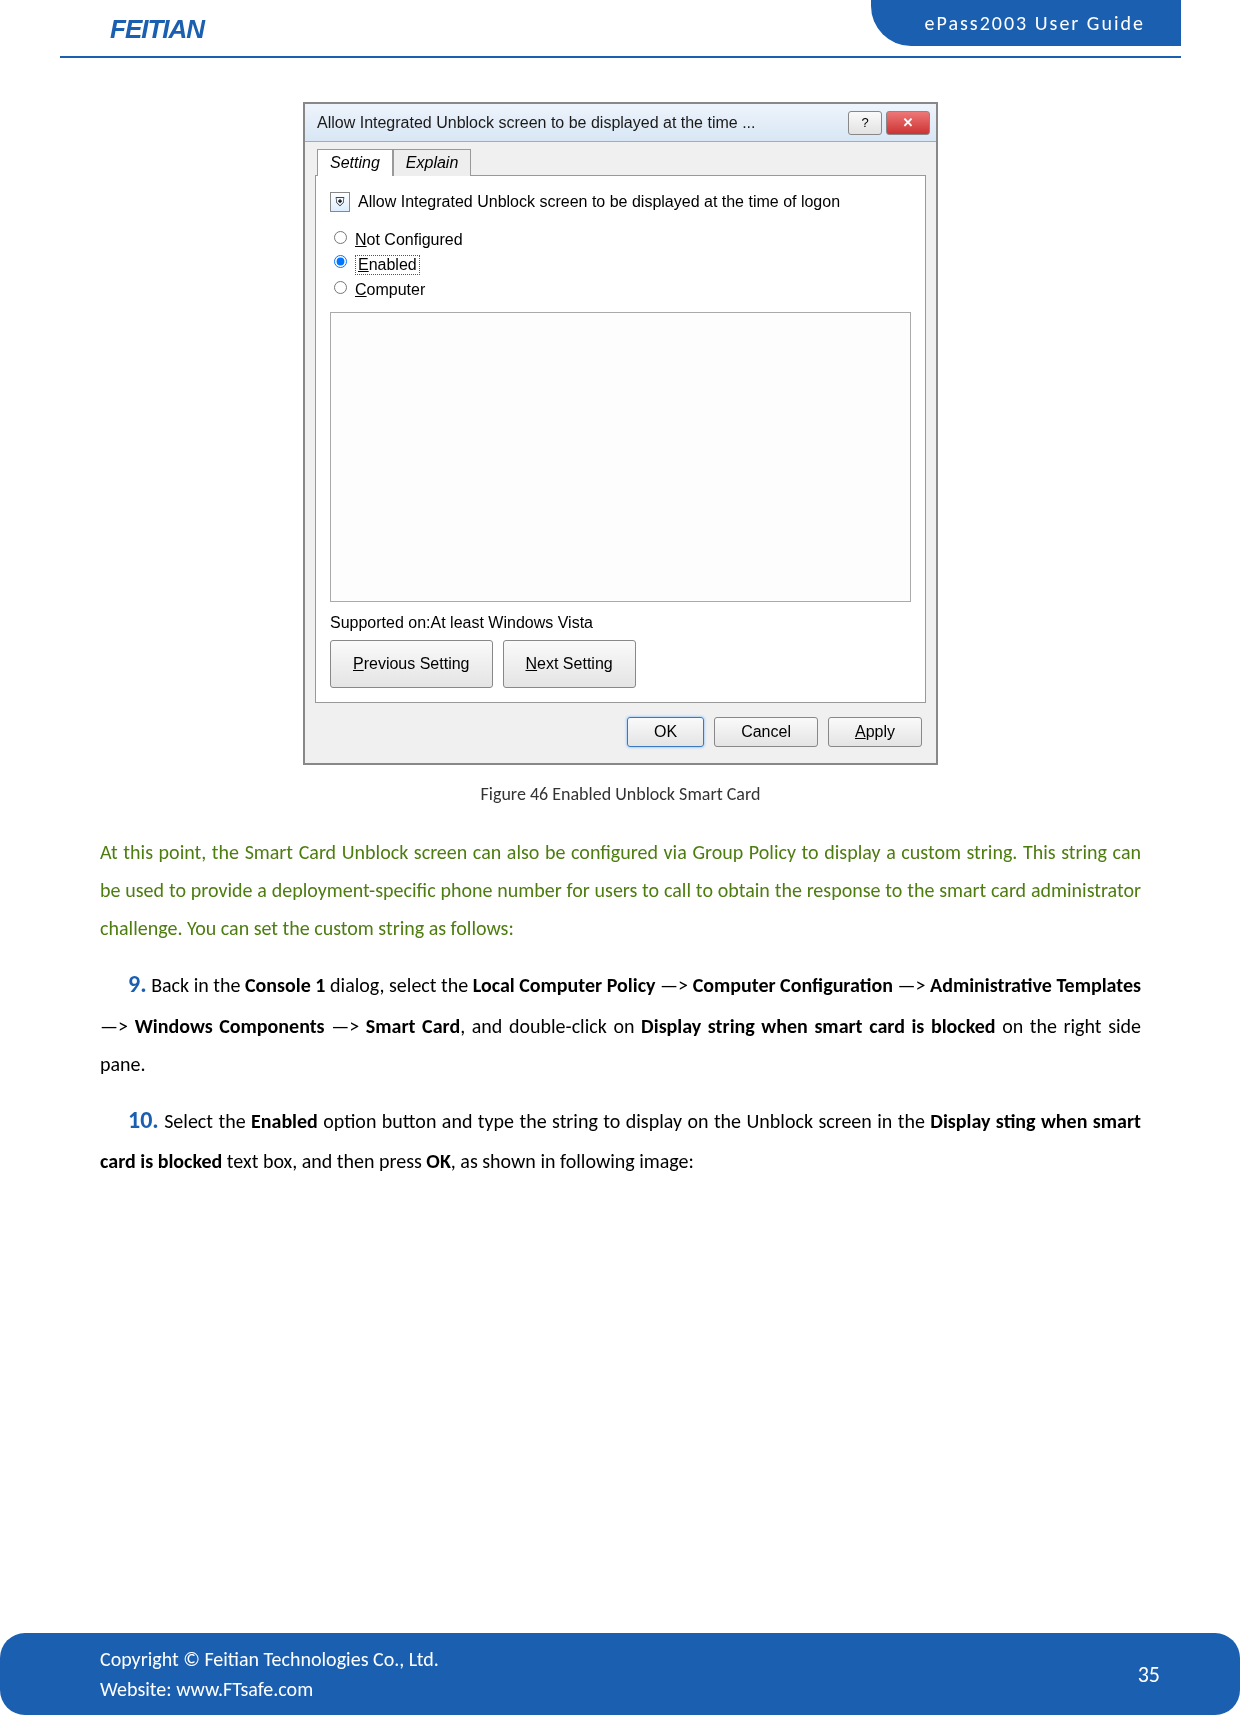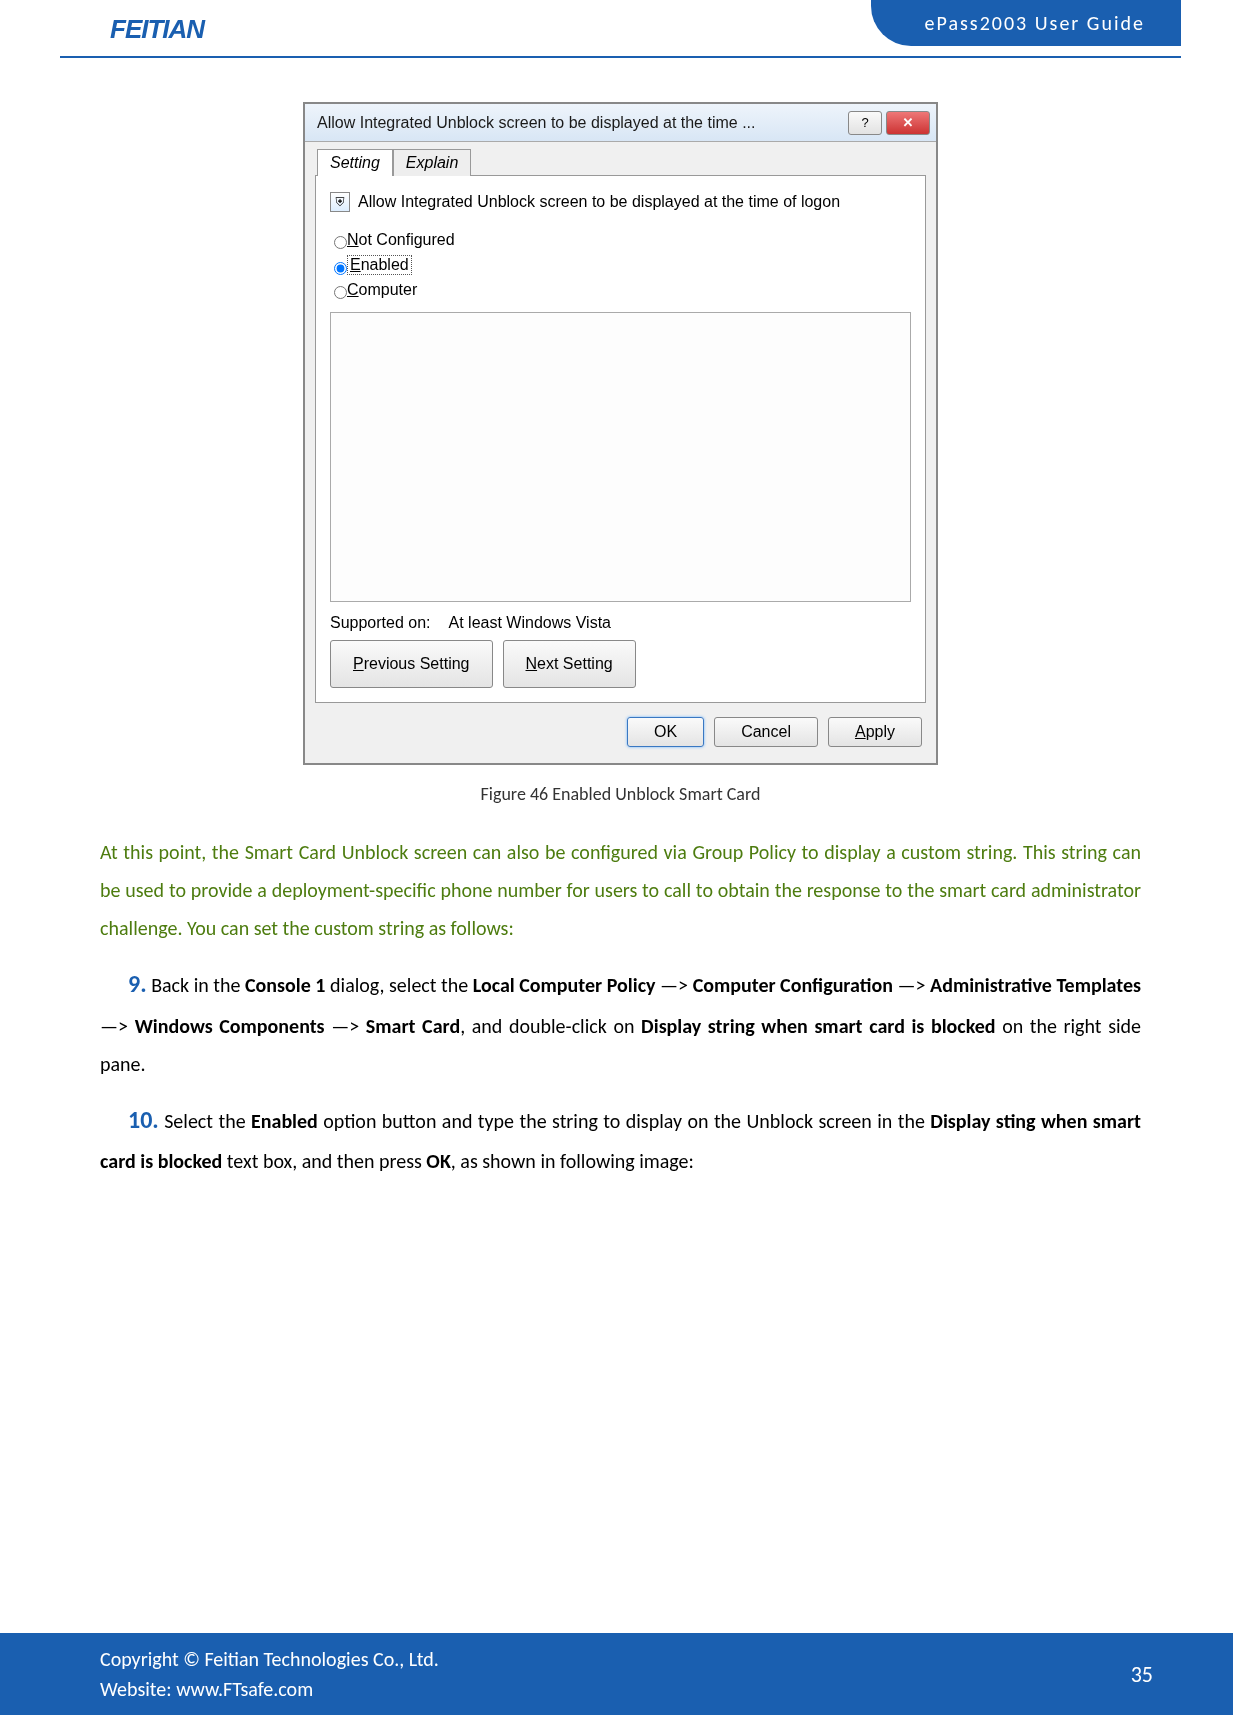--- a/index.html
+++ b/index.html
@@ -22,47 +22,47 @@
 
     .tab-row { display: flex; padding: 6px 10px 0 12px; gap:0; }
     .tab { padding: 4px 12px; border: 1px solid #999; background: #fff; border-bottom: none; position: relative; top: 1px; font-style: italic; }
     .tab.inactive { background: #eee; }
     .tab-body { background: #fff; margin: 0 10px; border: 1px solid #999; padding: 16px 14px 14px; }
 
     .setting-title { display: flex; align-items: center; gap: 8px; margin-bottom: 16px; }
     .setting-icon { width: 20px; height: 20px; border: 1px solid #888; background: linear-gradient(#fff,#def); display:inline-flex; align-items:center; justify-content:center; font-size:12px; }
 
     .radio-group { margin: 0 0 10px 4px; }
-    .radio-line { display: flex; align-items: flex-end; padding: 3px 0; }
+    .radio-line { display: flex; align-items: flex-start; gap: 8px; padding: 3px 0; }
     .radio-line input { }
     .radio-selected { border: 1px dotted #555; padding: 0 2px; }
     .underline-first::first-letter { text-decoration: underline; }
 
     .big-empty { height: 290px; border: 1px solid #aaa; background: #fdfdfd; margin-top: 6px; }
 
-    .supported-row { display: flex; align-items: center; gap: 18px; margin-top: 12px; font-size:16px; }
+    .supported-row { display: flex; align-items: center; margin-top: 12px; font-size:16px; }
 
     .nav-btns { display: flex; gap: 10px; margin-top: 8px; }
     .nav-btn { padding: 14px 22px; border: 1px solid #888; background: linear-gradient(#fafafa,#e4e4e4); border-radius:3px; }
 
     .bottom-btns { display: flex; justify-content: flex-end; gap: 10px; padding: 14px 14px 16px; }
     .btn { padding: 5px 26px; border: 1px solid #888; background: linear-gradient(#fafafa,#e4e4e4); border-radius:3px; }
     .btn.primary { border: 1px solid #3a78c2; box-shadow: 0 0 3px #6ab2ff; }
 
     
     .caption { text-align: center; margin-top: 18px; font-size: 18px; color: #333; }
 
     
     .body-text { margin: 28px 100px 0; font-size: 20px; color: #4d7c0f; line-height: 1.9; text-align: justify; }
     .step { margin: 14px 100px 0; font-size: 20px; line-height: 1.9; text-align: justify; }
     .step-num { color: #1a5fb0; font-weight: bold; font-size: 24px; margin-left: 28px; }
     .b { font-weight: bold; }
 
     
-    .footer { position: absolute; bottom: 0; left: 0; right: 8px; height: 82px; background: #1a5fb0; color: #fff; display: flex; align-items: center; justify-content: space-between; padding: 0 80px 0 100px; font-size: 20px; }
+    .footer { position: absolute; bottom: 0; left: 0; right: 1px; height: 82px; background: #1a5fb0; color: #fff; display: flex; align-items: center; justify-content: space-between; padding: 0 80px 0 100px; font-size: 20px; border-radius: 25px; }
     .footer-left { line-height: 1.5; }
     .footer-right { font-size: 22px; }
   </style>
 </head>
 <body>
 
 <div class="page">
   <div class="header-container">
     <div class="logo">FEITIAN</div>
     <div class="header-tab">ePass2003  User  Guide</div>

